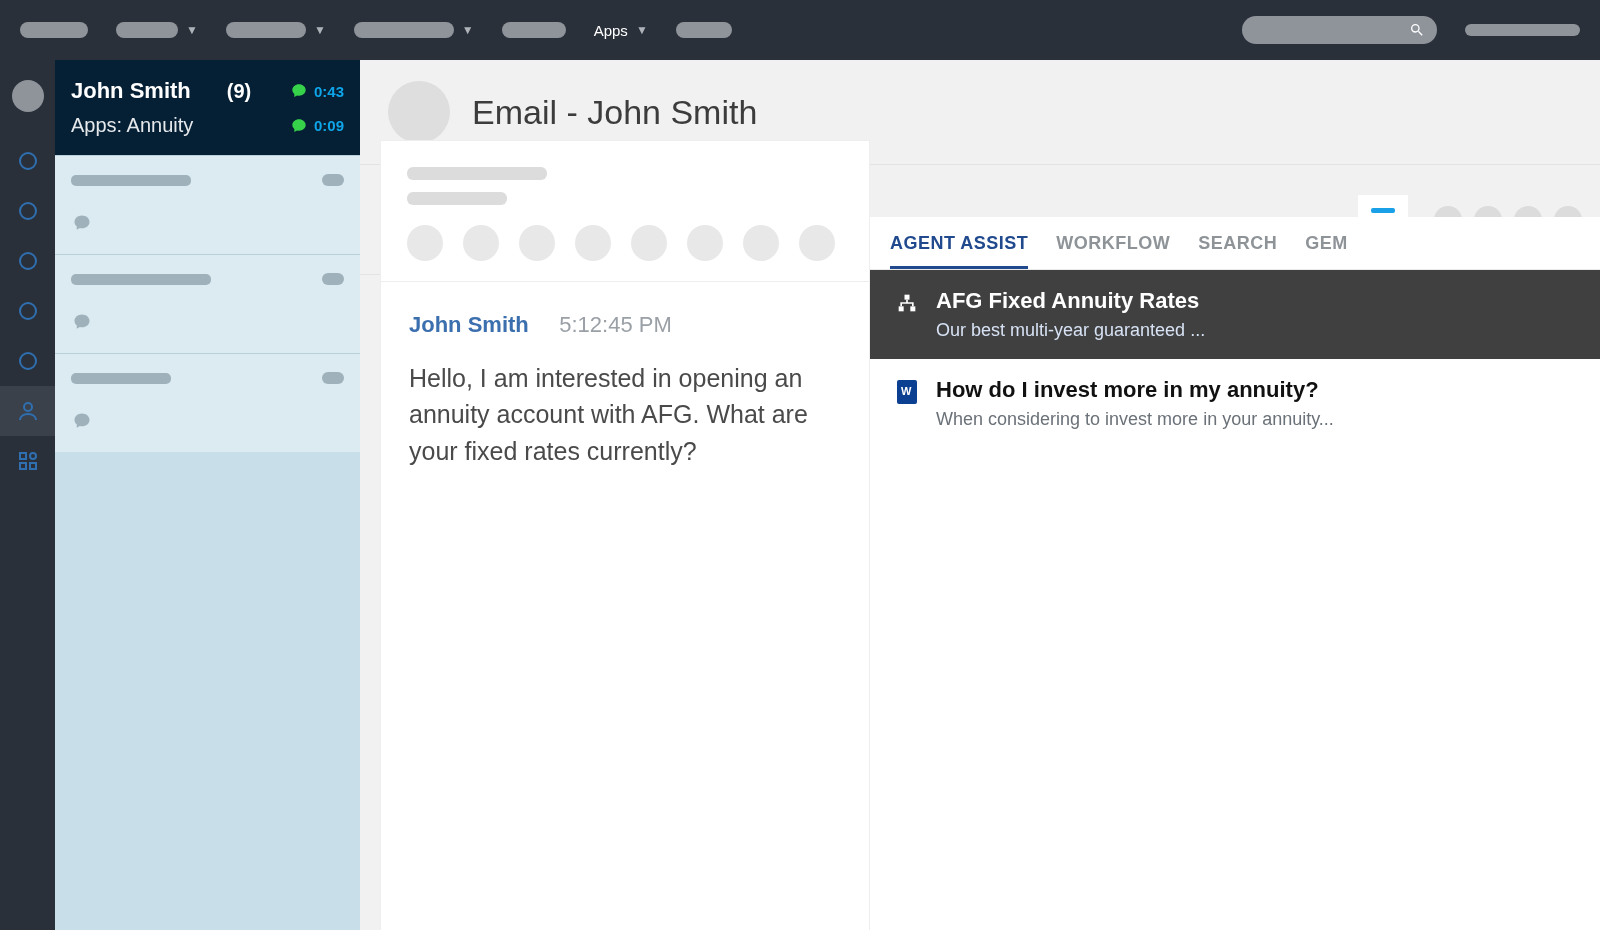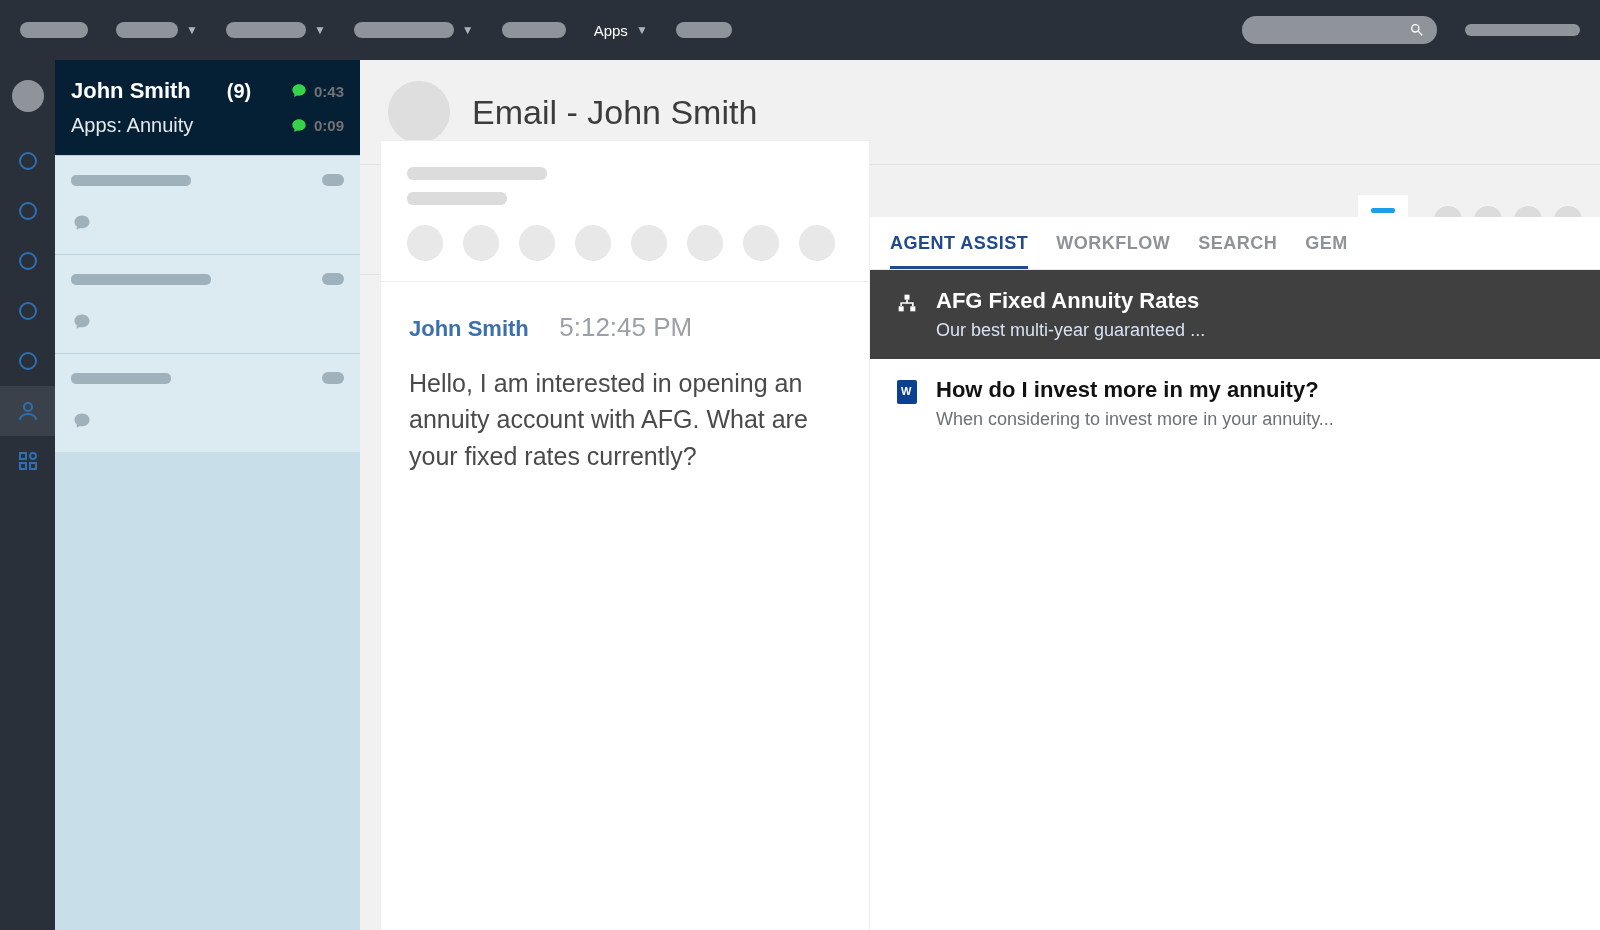--- a/index.html
+++ b/index.html
@@ -75,21 +75,21 @@
   }
   .clist-card.active {
     background:#051f34;
     color:#fff;
     border-top:none;
   }
   .card-row1 { display:flex; align-items:center; }
   .card-name { font-size:22px; font-weight:700; }
   .card-badge { font-size:20px; font-weight:700; margin-left:36px; }
   .card-row1 .flex { flex:1; }
-  .timer { display:flex; align-items:center; gap:6px; font-size:15px; color:#737373; font-weight:600; }
+  .timer { display:flex; align-items:center; gap:6px; font-size:15px; color:#0ea5e9; font-weight:600; }
   .timer svg { width:18px; height:16px; fill:#35d24a; }
   .card-row2 { display:flex; align-items:center; margin-top:10px; }
   .card-sub { font-size:20px; color:#e6e9ec; }
   .card-row2 .flex { flex:1; }
 
   .clist-placeholder {
     background:#dceaf1;
     padding:18px 16px 22px 16px;
     border-top:1px solid #b9cfd9;
   }
@@ -157,21 +157,21 @@
   }
   .email-panel .eh {
     padding:26px 26px 20px 26px;
     border-bottom:1px solid #eee;
   }
   .eh .ph16 { height:13px; background:#dcdcdc; border-radius:6px; margin-bottom:12px; }
   .eh .row-circles { display:flex; gap:20px; margin-top:20px; }
   .eh .row-circles span { width:36px; height:36px; border-radius:50%; background:#e8e8e8; display:block; }
   .email-content { padding:30px 28px; }
   .email-sender { color:#3b6fae; font-size:22px; font-weight:600; }
-  .email-time { color:#9aa0a6; font-size:26px; margin-left:26px; }
+  .email-time { color:#9aa0a6; font-size:22px; margin-left:26px; }
   .email-body { font-size:25px; color:#4a4a4a; line-height:1.45; margin-top:22px; max-width:400px; }
 
   
   .assist-panel {
     flex:1;
     background:#fff;
     margin-top:-58px;
     z-index:3;
   }
   .assist-tabs {

